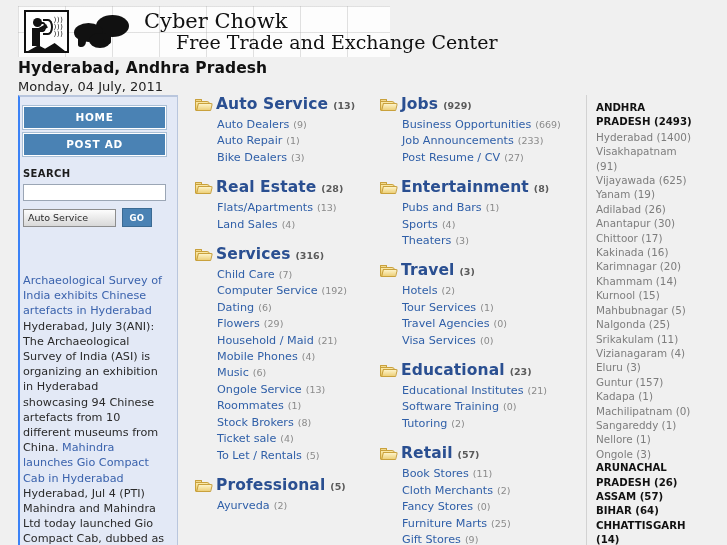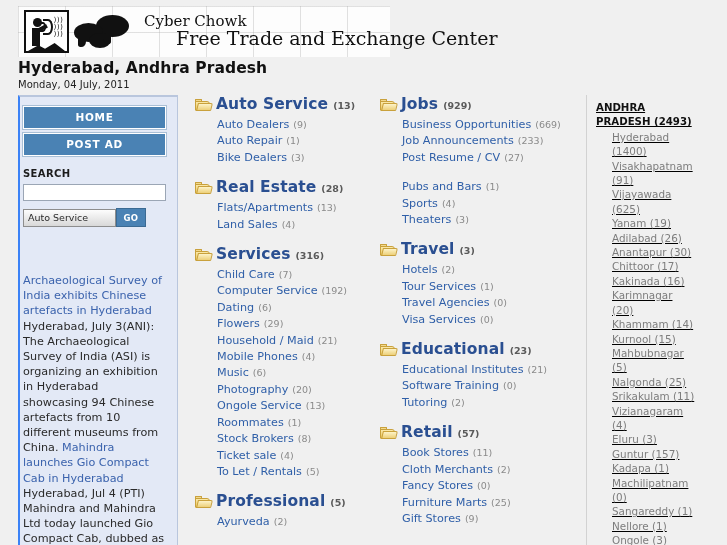--- a/index.html
+++ b/index.html
@@ -86,31 +86,31 @@
   #logo-bubbles .b3 { left: 15px; top: 21px; width: 22px; height: 15px; }
   #logo-bubbles .t1 { left: 4px;  top: 26px; width: 8px;  height: 9px; border-radius: 0 0 60% 30%; }
   #logo-bubbles .t2 { left: 29px; top: 22px; width: 8px;  height: 10px; border-radius: 0 0 30% 60%; }
   #logo-text {
     font-family: "DejaVu Serif", "Liberation Serif", serif;
     color: #111;
     margin-left: 12px;
     line-height: 1.04;
     white-space: nowrap;
   }
-  #logo-text .l1 { font-size: 15px; }
+  #logo-text .l1 { font-size: 21px; }
   #logo-text .l2 { font-size: 19px; padding-left: 32px; }
 
   #city-title {
     position: absolute; left: 18px; top: 59px;
     font-size: 15.5px; font-weight: bold; color: #111;
     letter-spacing: .1px;
   }
   #date-line {
     position: absolute; left: 18px; top: 79px;
-    font-size: 10px; color: #222;
+    font-size: 13px; color: #222;
   }
 
   
   #content {
     position: relative;
     height: 450px;
     background: #f0f0f0;
   }
 
   
@@ -159,20 +159,21 @@
     width: 93px; height: 18px;
     font-size: 9.5px;
     color: #2b2b2b;
     border: 1px solid #8d8d8d;
     background: linear-gradient(#fdfdfd, #d8d8d8);
     font-family: "DejaVu Sans", sans-serif;
     padding-left: 4px;
     -webkit-appearance: none; appearance: none;
   }
   #go-btn {
+    margin-left: 6px;
     width: 30px; height: 19px;
     background: #4a82b4;
     color: #fff;
     border: 1px solid #3b6a93;
     font-size: 8.5px; font-weight: bold;
     letter-spacing: .5px;
     cursor: pointer;
     font-family: "DejaVu Sans", sans-serif;
   }
   #news {
@@ -251,30 +252,28 @@
     font-size: 9.5px; color: #8a8a8a; margin-left: 4px;
   }
 
   
   #regions {
     position: absolute; left: 586px; top: 0;
     width: 115px; height: 450px;
     border-left: 1px solid #d2d2d2;
     padding: 6px 4px 7px 9px;
     overflow: hidden;
-    text-decoration: underline;
   }
   .state {
     font-size: 10.2px; font-weight: bold; color: #111;
     line-height: 14.4px;
   }
   .city {
     font-size: 10.4px; color: #7d7d7d;
     line-height: 14.4px;
-    margin-left: 16px;
   }
 </style>
 </head>
 <body>
 
 <div id="header">
 
   <div id="logo-banner">
     <div id="logo-mark">
       <div class="head"></div>
@@ -365,21 +364,20 @@
             <span class="catcount">(316)</span>
           </div>
           <ul class="sublist">
             <li><a href="#">Child Care</a><span class="n">(7)</span></li>
             <li><a href="#">Computer Service</a><span class="n">(192)</span></li>
             <li><a href="#">Dating</a><span class="n">(6)</span></li>
             <li><a href="#">Flowers</a><span class="n">(29)</span></li>
             <li><a href="#">Household / Maid</a><span class="n">(21)</span></li>
             <li><a href="#">Mobile Phones</a><span class="n">(4)</span></li>
             <li><a href="#">Music</a><span class="n">(6)</span></li>
-            <li><a href="#">Photography</a><span class="n">(20)</span></li>
             <li><a href="#">Ongole Service</a><span class="n">(13)</span></li>
             <li><a href="#">Roommates</a><span class="n">(1)</span></li>
             <li><a href="#">Stock Brokers</a><span class="n">(8)</span></li>
             <li><a href="#">Ticket sale</a><span class="n">(4)</span></li>
             <li><a href="#">To Let / Rentals</a><span class="n">(5)</span></li>
           </ul>
         </div>
         <div class="catblock">
           <div class="cathead">
             <span class="folder">
@@ -406,20 +404,29 @@
             <span class="cattitle">Jobs</span>
             <span class="catcount">(929)</span>
           </div>
           <ul class="sublist">
             <li><a href="#">Business Opportunities</a><span class="n">(669)</span></li>
             <li><a href="#">Job Announcements</a><span class="n">(233)</span></li>
             <li><a href="#">Post Resume / CV</a><span class="n">(27)</span></li>
           </ul>
         </div>
         <div class="catblock">
+          <div class="cathead">
+            <span class="folder">
+              <span class="tab"></span>
+              <span class="back"></span>
+              <span class="front"></span>
+            </span>
+            <span class="cattitle">Entertainment</span>
+            <span class="catcount">(8)</span>
+          </div>
           <ul class="sublist">
             <li><a href="#">Pubs and Bars</a><span class="n">(1)</span></li>
             <li><a href="#">Sports</a><span class="n">(4)</span></li>
             <li><a href="#">Theaters</a><span class="n">(3)</span></li>
           </ul>
         </div>
         <div class="catblock">
           <div class="cathead">
             <span class="folder">
               <span class="tab"></span>

